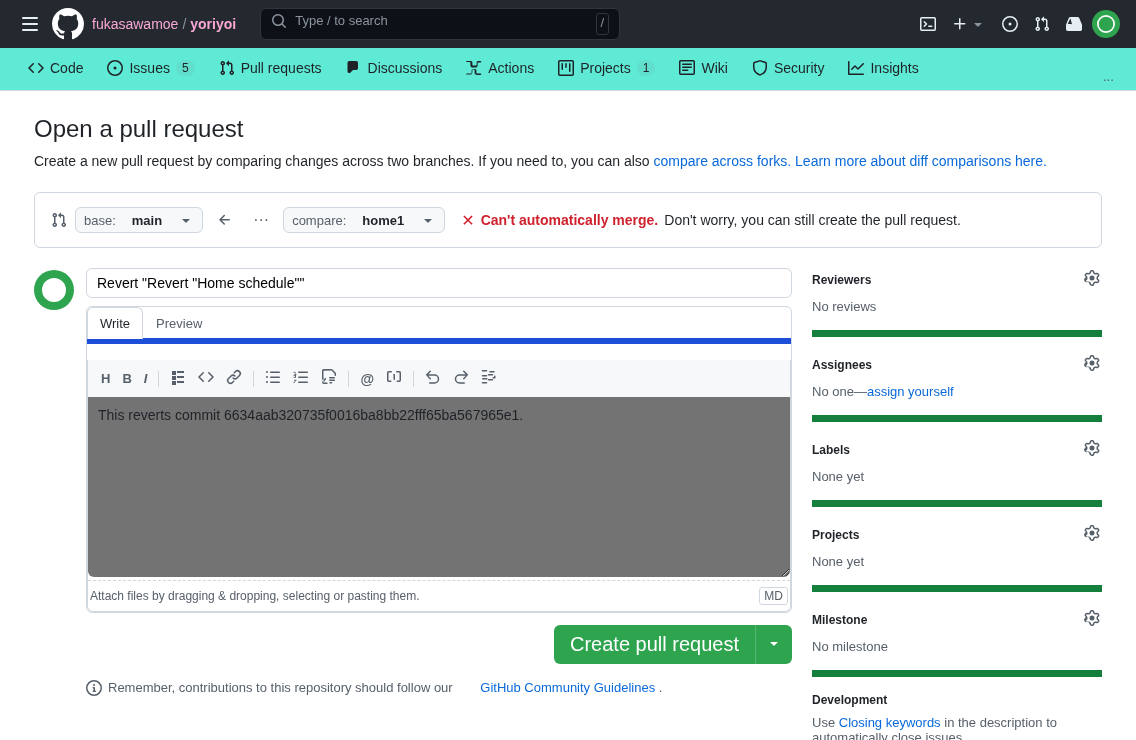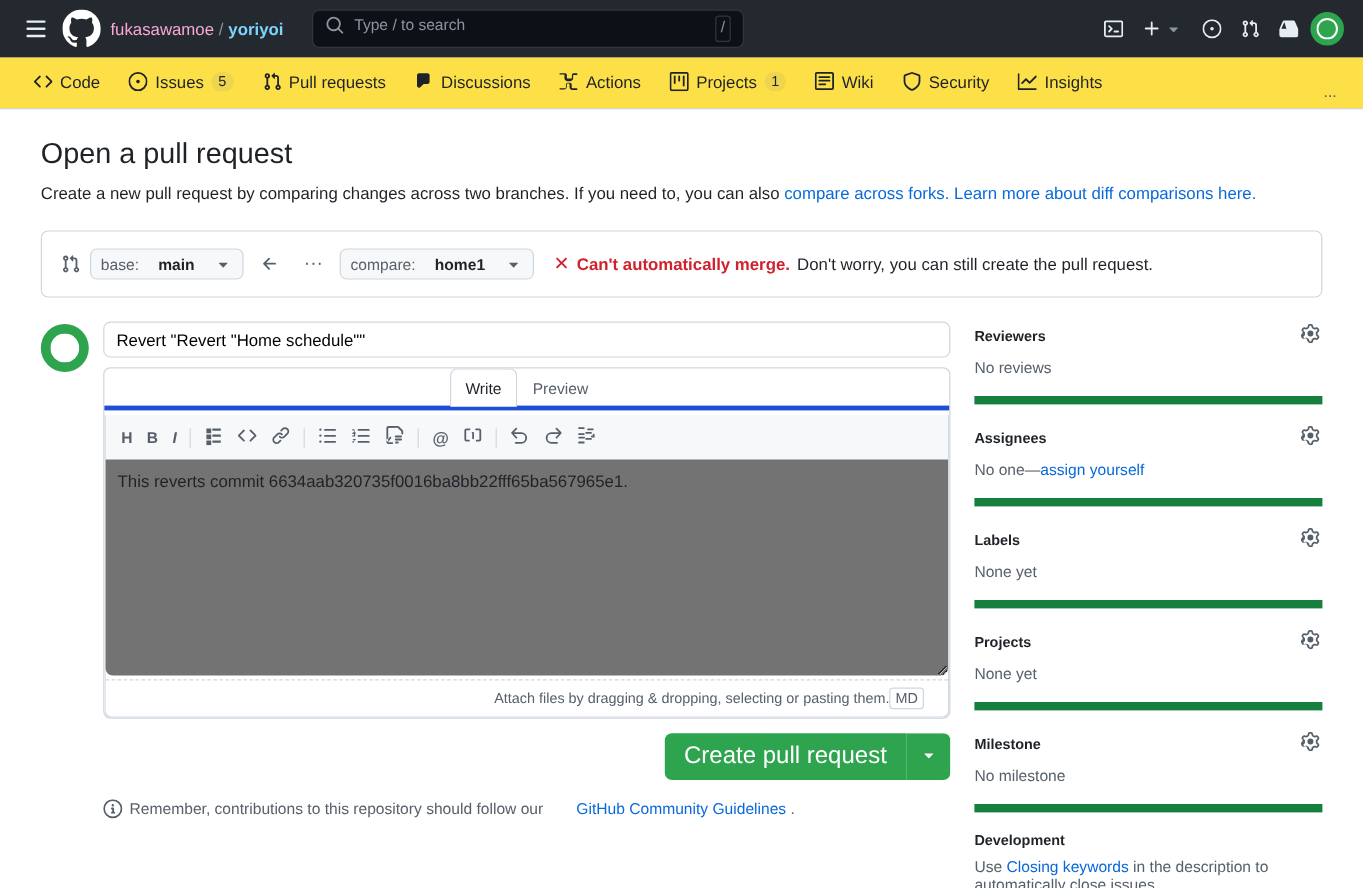--- a/index.html
+++ b/index.html
@@ -24,21 +24,21 @@
     }
     .search-box span { font-size: 13px; }
     .search-slash { border: 1px solid #30363d; border-radius: 3px; padding: 1px 4px; font-size: 11px; color: #8b949e; }
 
     .top-nav-right { display: flex; align-items: center; gap: 4px; margin-left: auto; }
     .icon-btn { background: none; border: none; color: #e6edf3; cursor: pointer; padding: 6px; border-radius: 6px; display: flex; align-items: center; }
     .plus-btn { display: flex; align-items: center; gap: 2px; background: none; border: none; color: #e6edf3; cursor: pointer; padding: 6px; border-radius: 6px; }
     .avatar-img { width: 28px; height: 28px; border-radius: 50%; background: #2ea44f; display: flex; align-items: center; justify-content: center; }
 
     
-    .repo-nav { display: flex; align-items: flex-end; border-bottom: 1px solid #d0d7de; padding: 0 16px; background: #fde047; overflow-x: auto; }
+    .repo-nav { display: flex; align-items: flex-end; border-bottom: 1px solid #d0d7de; padding: 0 16px; background: #5eead4; overflow-x: auto; }
     .repo-nav-item { display: flex; align-items: center; gap: 6px; padding: 12px 12px; font-size: 14px; color: #1f2328; text-decoration: none; white-space: nowrap; border-bottom: 2px solid transparent; cursor: pointer; }
     .nav-badge { background: #818b981f; border-radius: 20px; padding: 1px 6px; font-size: 12px; }
     .nav-more { margin-left: auto; }
 
     
     .page-content { max-width: 1100px; margin: 0 auto; padding: 24px 16px; }
     .page-title { font-size: 24px; font-weight: 400; margin-bottom: 8px; }
     .page-desc { font-size: 14px; color: #1f2328; margin-bottom: 20px; line-height: 1.5; }
     .page-desc a { color: #0969da; text-decoration: none; }
 
@@ -56,34 +56,34 @@
     .pr-form-sidebar { width: 290px; flex-shrink: 0; }
 
     
     .pr-author { display: flex; gap: 12px; }
     .pr-avatar { width: 40px; height: 40px; border-radius: 50%; background: #2ea44f; flex-shrink: 0; margin-top: 2px; display: flex; align-items: center; justify-content: center; }
 
     
     .pr-title-input { width: 100%; padding: 6px 10px; border: 1px solid #d0d7de; border-radius: 6px; font-size: 14px; outline: none; margin-bottom: 8px; }
 
     
-    .editor-tabs { display: flex; border-bottom: 4px solid #1d4ed8; margin-bottom: 4px; justify-content: center; }
+    .editor-tabs { display: flex; border-bottom: 6px solid #1d4ed8; margin-bottom: 16px; }
     .editor-tab { padding: 8px 12px; font-size: 13px; cursor: pointer; border: 1px solid transparent; border-bottom: none; border-radius: 6px 6px 0 0; margin-bottom: -1px; }
     .editor-tab.active { background: #fff; border-color: #d0d7de; color: #1f2328; font-weight: 500; }
     .editor-tab:not(.active) { color: #57606a; }
 
     
     .editor-toolbar { display: flex; align-items: center; gap: 2px; padding: 6px 8px; border: 1px solid #d0d7de; border-top: none; border-bottom: none; background: #f6f8fa; }
     .toolbar-btn { background: none; border: none; cursor: pointer; padding: 3px 5px; border-radius: 4px; color: #57606a; font-size: 13px; font-weight: 600; }
     .toolbar-divider { width: 1px; background: #d0d7de; height: 16px; margin: 0 4px; }
 
     
     .pr-textarea-wrap { border: 1px solid #d0d7de; border-top: none; border-radius: 0 0 6px 6px; }
     .pr-textarea { width: 100%; min-height: 180px; padding: 10px; border: none; border-radius: 0 0 6px 6px; font-size: 14px; font-family: inherit; resize: vertical; outline: none; color: #1f2328; background: #737373; }
-    .pr-attach { display: flex; justify-content: flex-end; align-items: center; padding: 6px 20px; border-top: 1px dashed #d0d7de; font-size: 12px; color: #57606a; }
+    .pr-attach { display: flex; justify-content: space-between; align-items: center; padding: 6px 2px; border-top: 1px dashed #d0d7de; font-size: 12px; color: #57606a; }
     .md-icon { color: #57606a; font-size: 12px; border: 1px solid #d0d7de; border-radius: 3px; padding: 1px 4px; }
 
     
     .pr-submit-row { display: flex; justify-content: flex-end; margin-top: 12px; }
     .btn-create-pr { background: #2ea44f; color: #fff; border: none; border-radius: 6px 0 0 6px; padding: 8px 16px; font-size: 20px; cursor: pointer; font-weight: 500; }
     .btn-create-pr-dropdown { background: #2ea44f; color: #fff; border: none; border-left: 1px solid rgba(255,255,255,0.2); border-radius: 0 6px 6px 0; padding: 8px 10px; cursor: pointer; }
     .create-pr-btn-group { display: flex; }
 
     
     .info-note { display: flex; align-items: flex-start; gap: 6px; margin-top: 16px; font-size: 13px; color: #57606a; }
@@ -117,21 +117,21 @@
       </div>
     </button>
     <a class="top-nav-logo" href="#">
       <svg height="32" viewBox="0 0 16 16" width="32" aria-hidden="true">
         <path d="M8 0c4.42 0 8 3.58 8 8a8.013 8.013 0 0 1-5.45 7.59c-.4.08-.55-.17-.55-.38 0-.27.01-1.13.01-2.2 0-.75-.25-1.23-.54-1.48 1.78-.2 3.65-.88 3.65-3.95 0-.88-.31-1.59-.82-2.15.08-.2.36-1.02-.08-2.12 0 0-.67-.22-2.2.82-.64-.18-1.32-.27-2-.27-.68 0-1.36.09-2 .27-1.53-1.03-2.2-.82-2.2-.82-.44 1.1-.16 1.92-.08 2.12-.51.56-.82 1.28-.82 2.15 0 3.06 1.86 3.75 3.64 3.95-.23.2-.44.55-.51 1.07-.46.21-1.61.55-2.33-.66-.15-.24-.6-.83-1.23-.82-.67.01-.27.38.01.53.34.19.73.9.82 1.13.16.45.68 1.31 2.69.94 0 .67.01 1.3.01 1.49 0 .21-.15.45-.55.38A7.995 7.995 0 0 1 0 8c0-4.42 3.58-8 8-8Z"></path>
       </svg>
     </a>
     <div class="top-nav-user">
       <span style="color:#f9a8d4;cursor:pointer;">fukasawamoe</span>
       <span class="sep">/</span>
-      <span class="repo" style="color:#7dd3fc;cursor:pointer;">yoriyoi</span>
+      <span class="repo" style="color:#f9a8d4;cursor:pointer;">yoriyoi</span>
     </div>
   </div>
 
   <div class="top-nav-search">
     <div class="search-box">
       <svg class="octicon" width="16" height="16" viewBox="0 0 16 16" fill="#8b949e">
         <path d="M10.68 11.74a6 6 0 0 1-7.922-8.982 6 6 0 0 1 8.982 7.922l3.04 3.04a.749.749 0 0 1-.326 1.275.749.749 0 0 1-.734-.215ZM11.5 7a4.499 4.499 0 1 0-8.997 0A4.499 4.499 0 0 0 11.5 7Z"></path>
       </svg>
       <span style="font-size:13px;color:#8b949e;">Type / to search</span>
       <span class="search-slash" style="margin-left:auto;">/</span>

